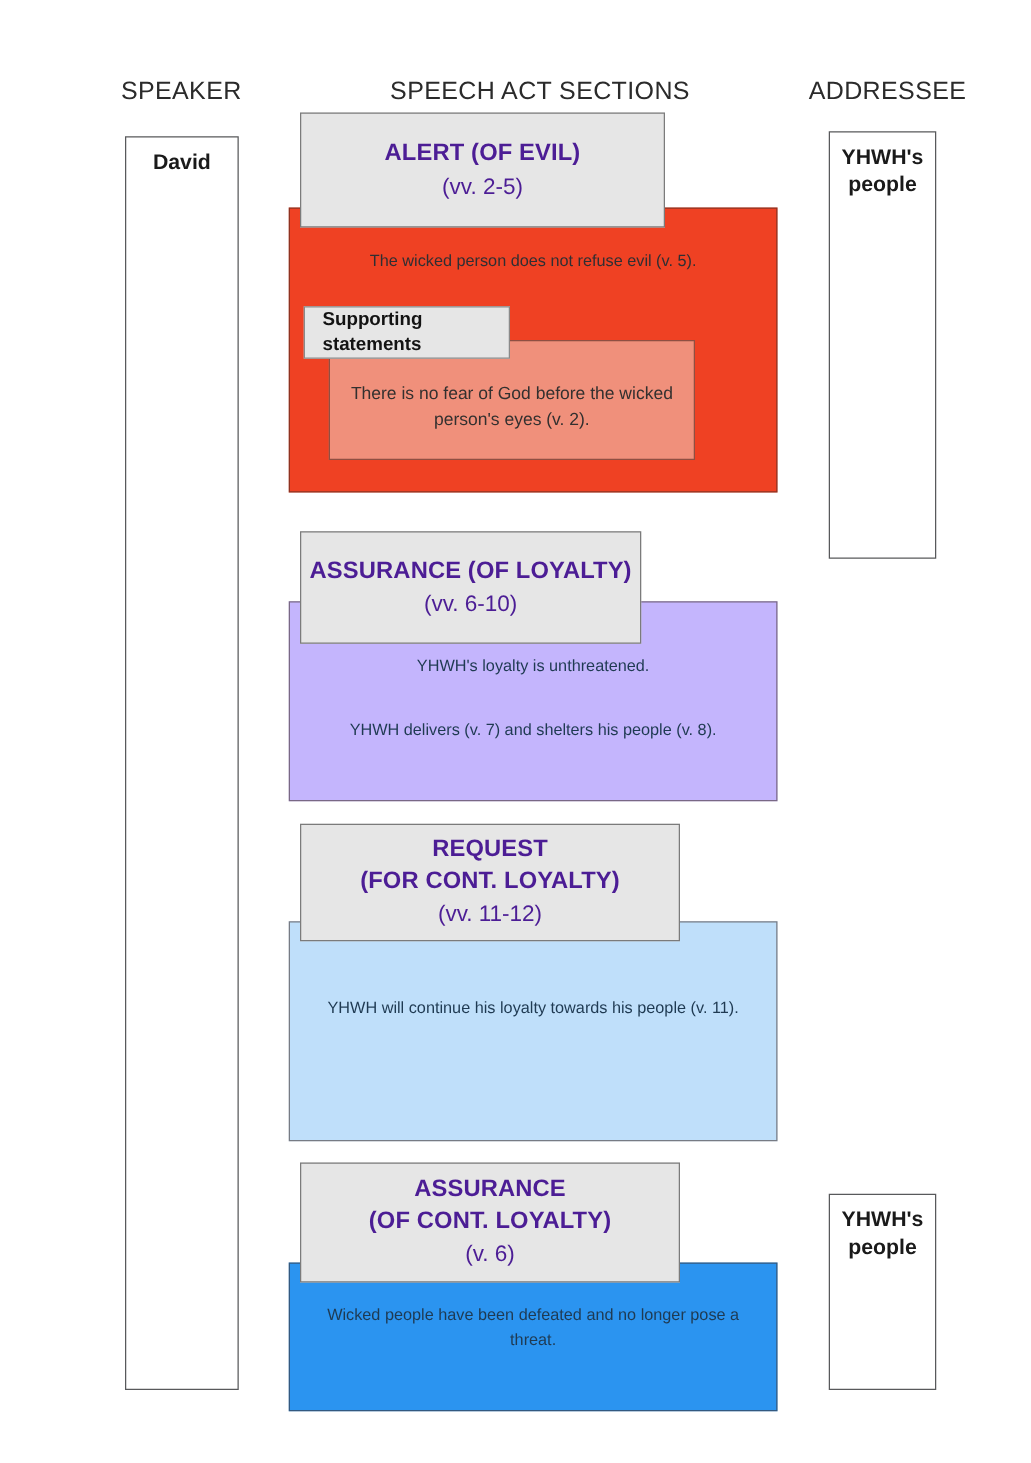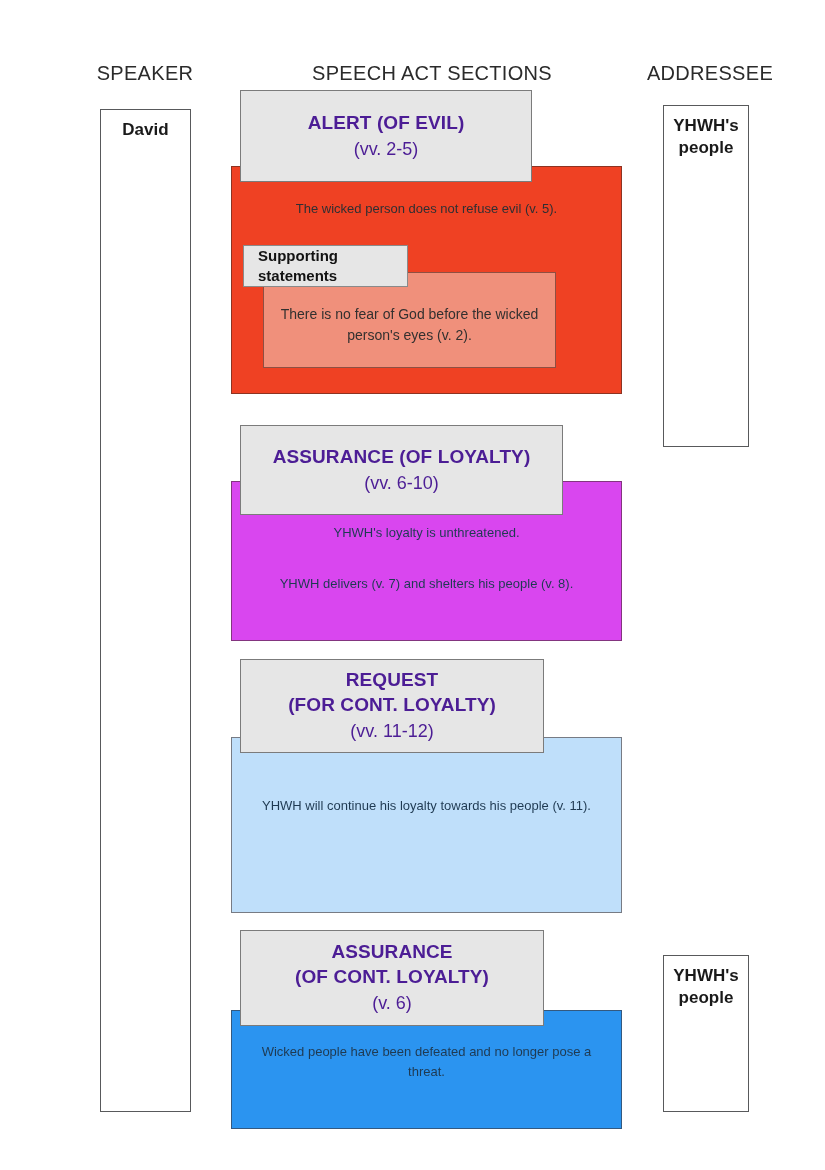--- a/index.html
+++ b/index.html
@@ -157,26 +157,26 @@
     <div class="mini-plaque" style="left:11px; top:78px; width:165px; height:42px;">
       <div class="mini-plaque-label" id="mini-label-alert">Supporting<br>statements</div>
     </div>
   </div>
 
   <div class="plaque" style="left:228px; top:90px; width:292px; height:92px;">
     <div class="plaque-title">ALERT (OF EVIL)</div>
     <div class="plaque-verses">(vv. 2-5)</div>
   </div>
 
-  <div class="body-block" id="block-assurance" style="left: 219px; top: 481px; width: 391px; height: 160px; background: #d946ef;">
+  <div class="body-block" id="block-assurance" style="left: 219px; top: 481px; width: 391px; height: 160px; background: #c4b5fd;">
     <div class="body-text dark-ink" style="top:41px;">YHWH's loyalty is unthreatened.</div>
     <div class="body-text dark-ink" style="top:92px;">YHWH delivers (v. 7) and shelters his people (v. 8).</div>
   </div>
 
-  <div class="plaque" style="left:228px; top:425px; width:323px; height:90px;">
+  <div class="plaque" style="left:228px; top:425px; width:273px; height:90px;">
     <div class="plaque-title">ASSURANCE (OF LOYALTY)</div>
     <div class="plaque-verses">(vv. 6-10)</div>
   </div>
 
   <div class="body-block" id="block-request" style="left: 219px; top: 737px; width: 391px; height: 176px; background: rgb(191, 223, 250);">
     <div class="body-text dark-ink" style="top:58px;">YHWH will continue his loyalty towards his people (v. 11).</div>
   </div>
 
   <div class="plaque" style="left:228px; top:659px; width:304px; height:94px;">
     <div class="plaque-title" id="plaque-title-request">REQUEST<br>(FOR CONT. LOYALTY)</div>

